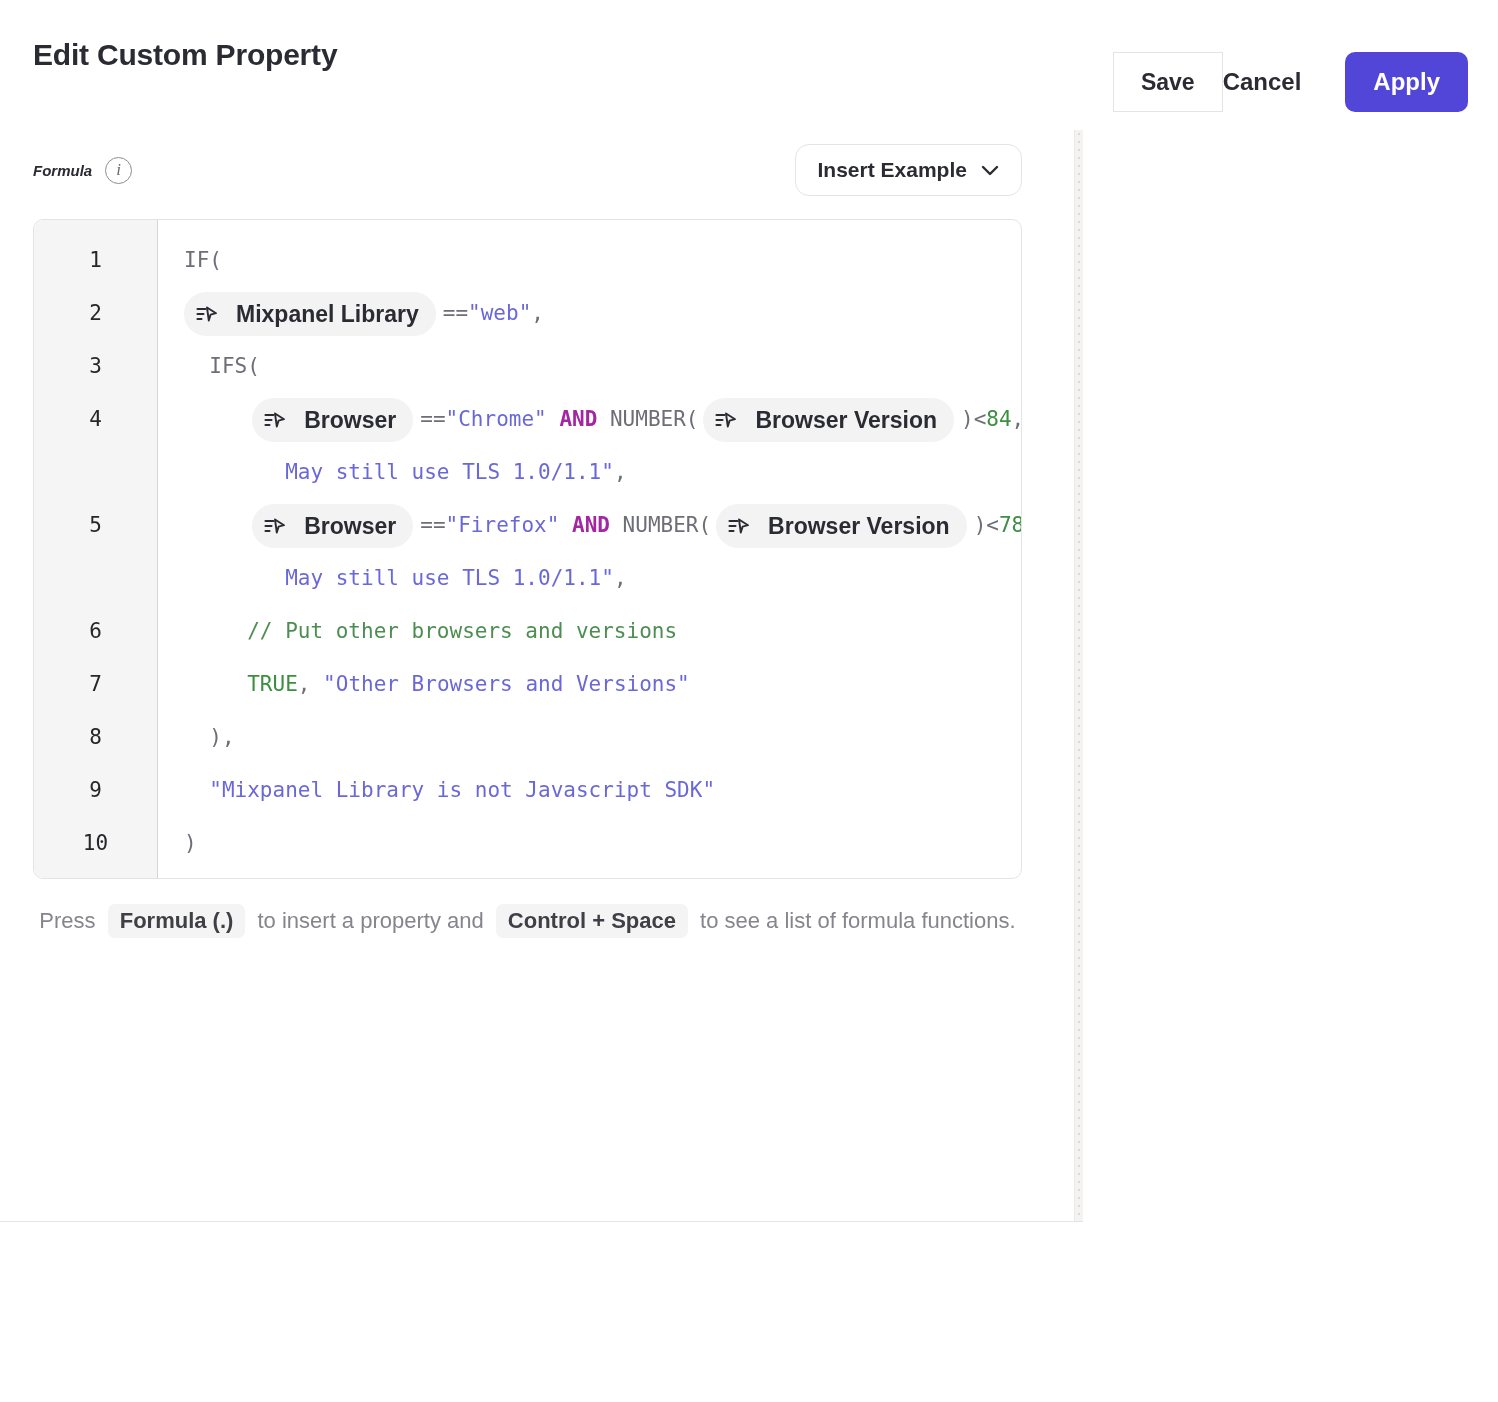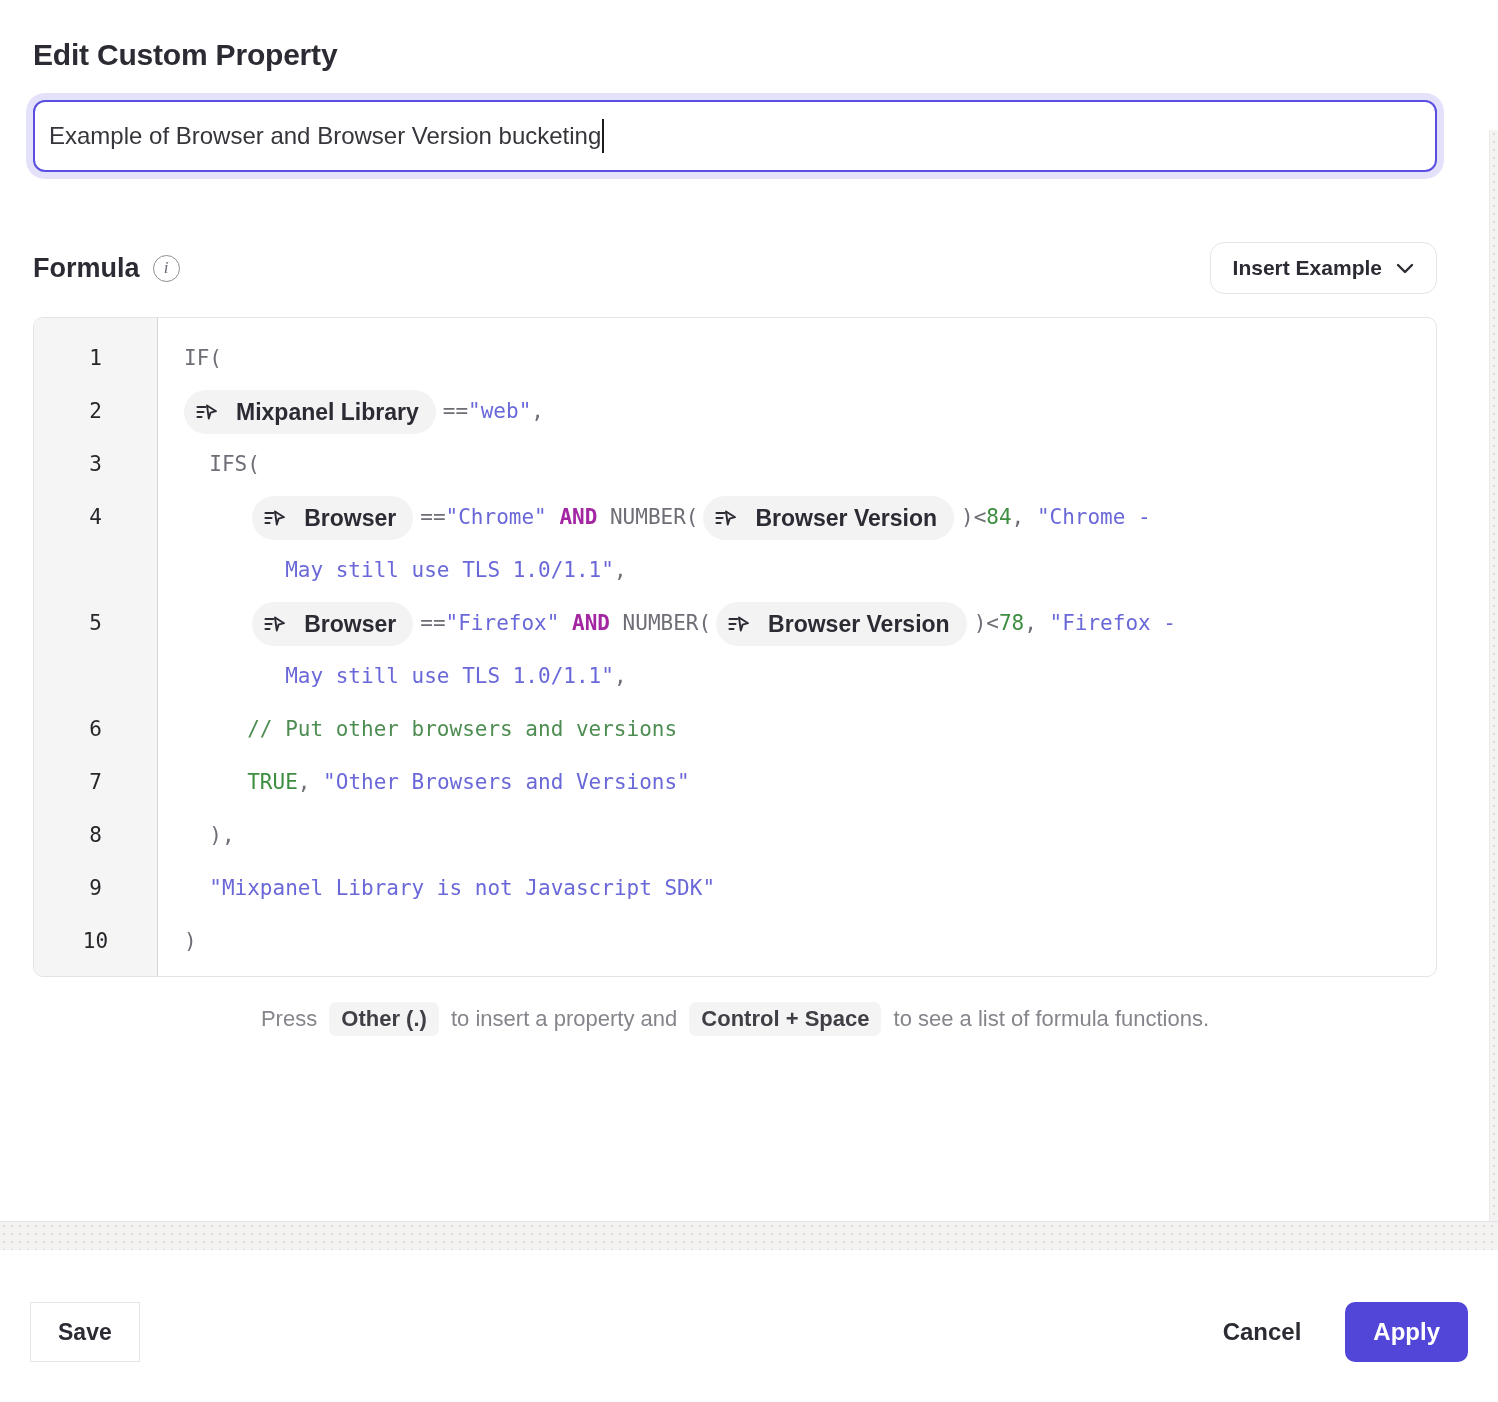--- a/index.html
+++ b/index.html
@@ -13,36 +13,36 @@
     --tk-comment:#4e8d52;
     --tk-true:#3e8e42;
     --chip-bg:#f3f3f4;
     --ink:#2b2b33;
     --muted:#85858c;
     --border:#e4e4e8;
   }
   *{box-sizing:border-box;margin:0;padding:0;}
   html,body{background:#fff;}
   body{font-family:"Liberation Sans",sans-serif;color:var(--ink);}
-  .page{position:relative;width:1498px;height:1402px;background:#fff;overflow:hidden;display:flex;flex-direction:column;}
+  .page{position:relative;width:1498px;height:1402px;background:#fff;overflow:hidden;display:flex;flex-direction:row;}
 
   .main-panel{position:relative;height:1222px;border-bottom:1px solid var(--border);background:#fff;overflow:hidden;}
   .dotted{background-color:#f4f3f1;background-image:radial-gradient(#dbd8d5 1px,transparent 1.2px);background-size:8px 8px;}
   .edge-strip{position:absolute;top:130px;right:0;width:9px;height:1092px;border-left:1px solid #e9e9e9;}
 
   .content{padding:0 61px 0 33px;}
   .dialog-title{margin-top:36px;font-size:30px;line-height:38px;font-weight:700;letter-spacing:-.2px;}
 
   .field-label{margin-top:112px;font-size:21px;font-weight:700;line-height:26px;}
   .name-input{margin-top:26px;height:72px;width:100%;border:2px solid var(--input-border);border-radius:12px;box-shadow:0 0 0 7px var(--focus-ring);background:#fff;display:flex;align-items:center;padding:0 14px;font-size:24px;color:#35353b;cursor:text;}
   .caret{display:inline-block;width:2px;height:34px;background:#1c1c20;margin-left:1px;}
 
   .formula-row{margin-top:70px;display:flex;align-items:center;justify-content:space-between;height:52px;}
   .formula-left{display:flex;align-items:center;gap:13px;}
-  .formula-label{font-size:27px;font-weight:700;}
+  .formula-label{font-size:15px;font-weight:700;font-style:italic;}
   .info-icon{width:27px;height:27px;border:1.6px solid #8d8d94;border-radius:50%;display:flex;align-items:center;justify-content:center;font-family:"Liberation Serif",serif;font-style:italic;font-size:17px;color:#6a6a72;cursor:pointer;}
   .insert-example{display:flex;align-items:center;gap:14px;height:52px;padding:0 22px;border:1.5px solid var(--border);border-radius:14px;background:#fff;font-size:21px;font-weight:600;color:var(--ink);cursor:pointer;font-family:inherit;}
   .insert-example svg{display:block;}
 
   .editor{margin-top:23px;height:660px;border:1.5px solid var(--border);border-radius:10px;display:flex;overflow:hidden;background:#fff;}
   .gutter{width:124px;background:#f5f5f6;border-right:1px solid #d6d6da;padding-top:14px;flex:none;}
   .ln{height:53px;line-height:53px;text-align:center;font-family:"DejaVu Sans Mono",monospace;font-size:21px;color:#27272b;}
   .code-pane{flex:1;padding:14px 10px 0 26px;overflow:hidden;cursor:text;}
   .code-row{height:53px;line-height:53px;white-space:pre;font-family:"DejaVu Sans Mono",monospace;font-size:21px;}
   .tk-plain{color:var(--tk-plain);}
@@ -68,24 +68,20 @@
 </style>
 </head>
 <body>
 
 <div class="page">
   <div class="main-panel">
     <div class="edge-strip dotted"></div>
     <div class="content">
       <h1 class="dialog-title">Edit Custom Property</h1>
 
-      <div class="name-input" role="textbox">
-        <span>Example of Browser and Browser Version bucketing</span>
-          <span class="caret"></span>
-      </div>
 
       <div class="formula-row">
         <div class="formula-left">
           <span class="formula-label">Formula</span>
           <span class="info-icon">i</span>
         </div>
         <button class="insert-example">
           <span>Insert Example</span>
           <svg width="18" height="11" viewBox="0 0 18 11">
               <polyline points="2,2 9,9 16,2" fill="none" stroke="#2b2b33" stroke-width="2.4" stroke-linecap="round" stroke-linejoin="round"></polyline>
@@ -154,21 +150,21 @@
             <div class="code-row"><span class="tk-plain">     </span><span class="tk-comment">// Put other browsers and versions</span></div>
             <div class="code-row"><span class="tk-plain">     </span><span class="tk-true">TRUE</span><span class="tk-plain">, </span><span class="tk-string">"Other Browsers and Versions"</span></div>
             <div class="code-row"><span class="tk-plain">  ),</span></div>
             <div class="code-row"><span class="tk-plain">  </span><span class="tk-string">"Mixpanel Library is not Javascript SDK"</span></div>
             <div class="code-row"><span class="tk-plain">)</span></div>
           </div>
       </div>
 
       <div class="hint">
         <span>Press</span>
-        <span class="kbd">Other (.)</span>
+        <span class="kbd">Formula (.)</span>
         <span>to insert a property and</span>
         <span class="kbd">Control + Space</span>
         <span>to see a list of formula functions.</span>
       </div>
     </div>
   </div>
 
   <div class="gap-band dotted"></div>
 
   <div class="footer">

